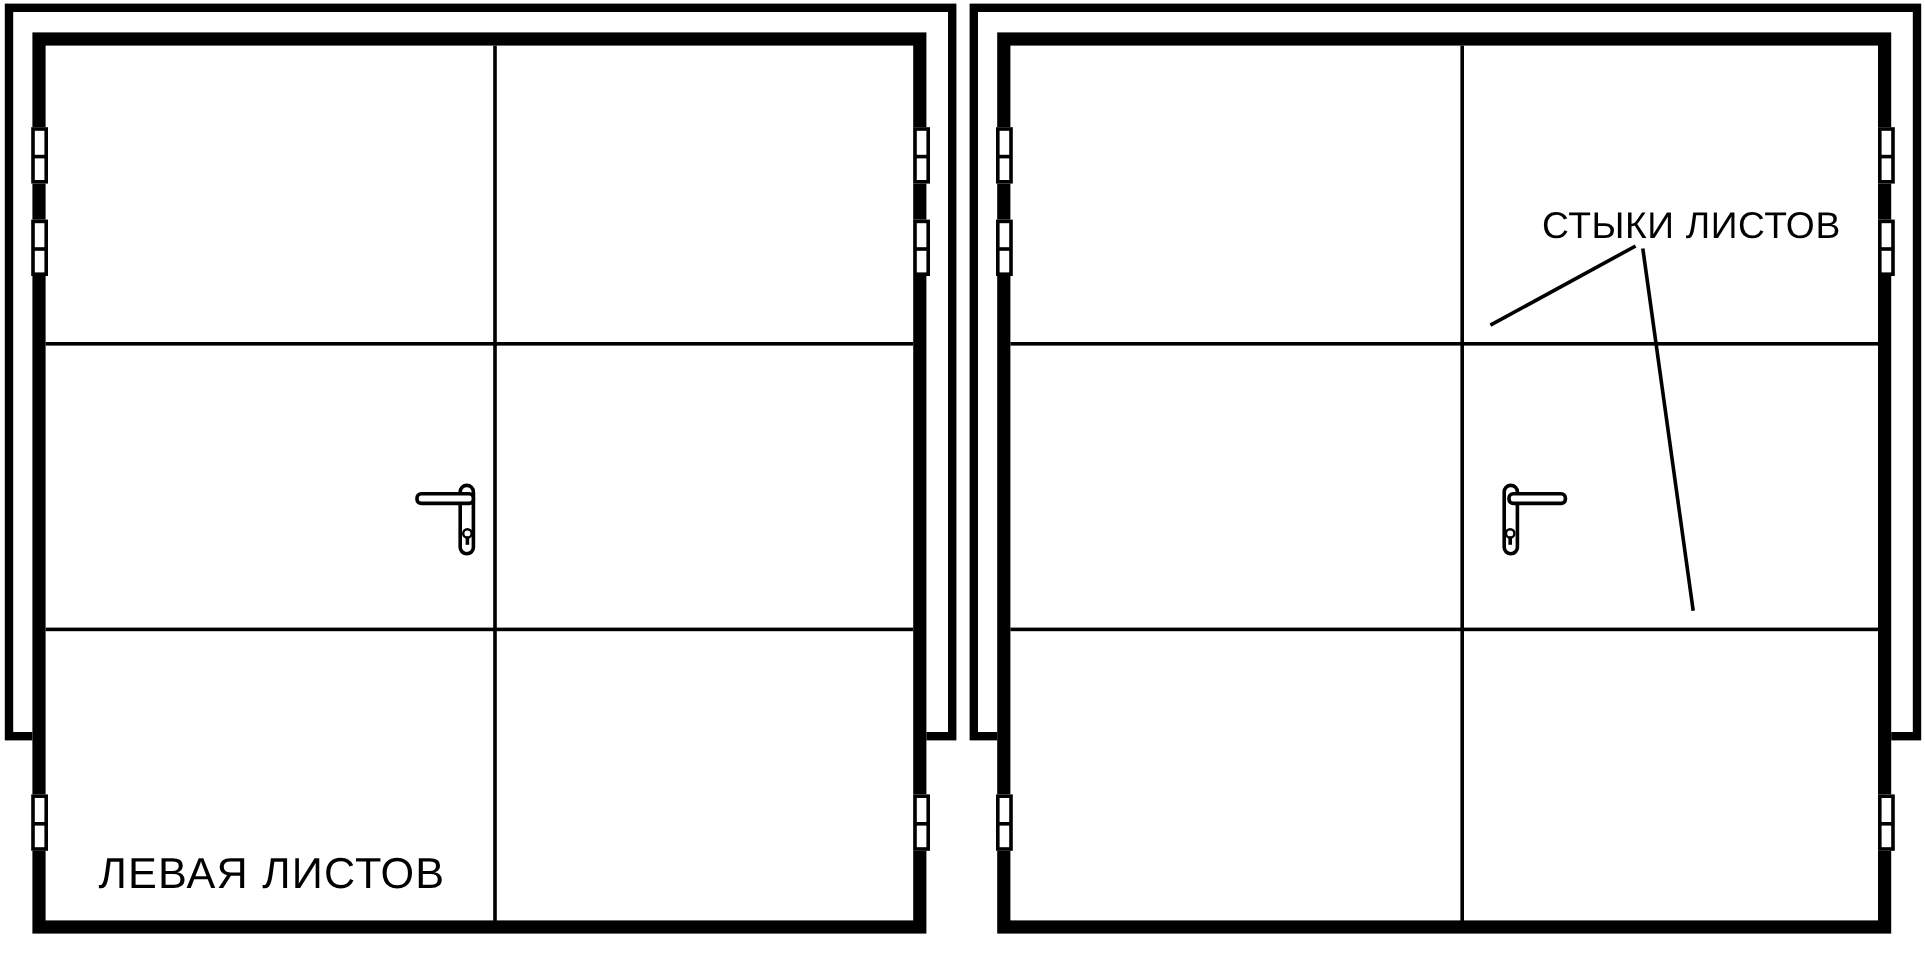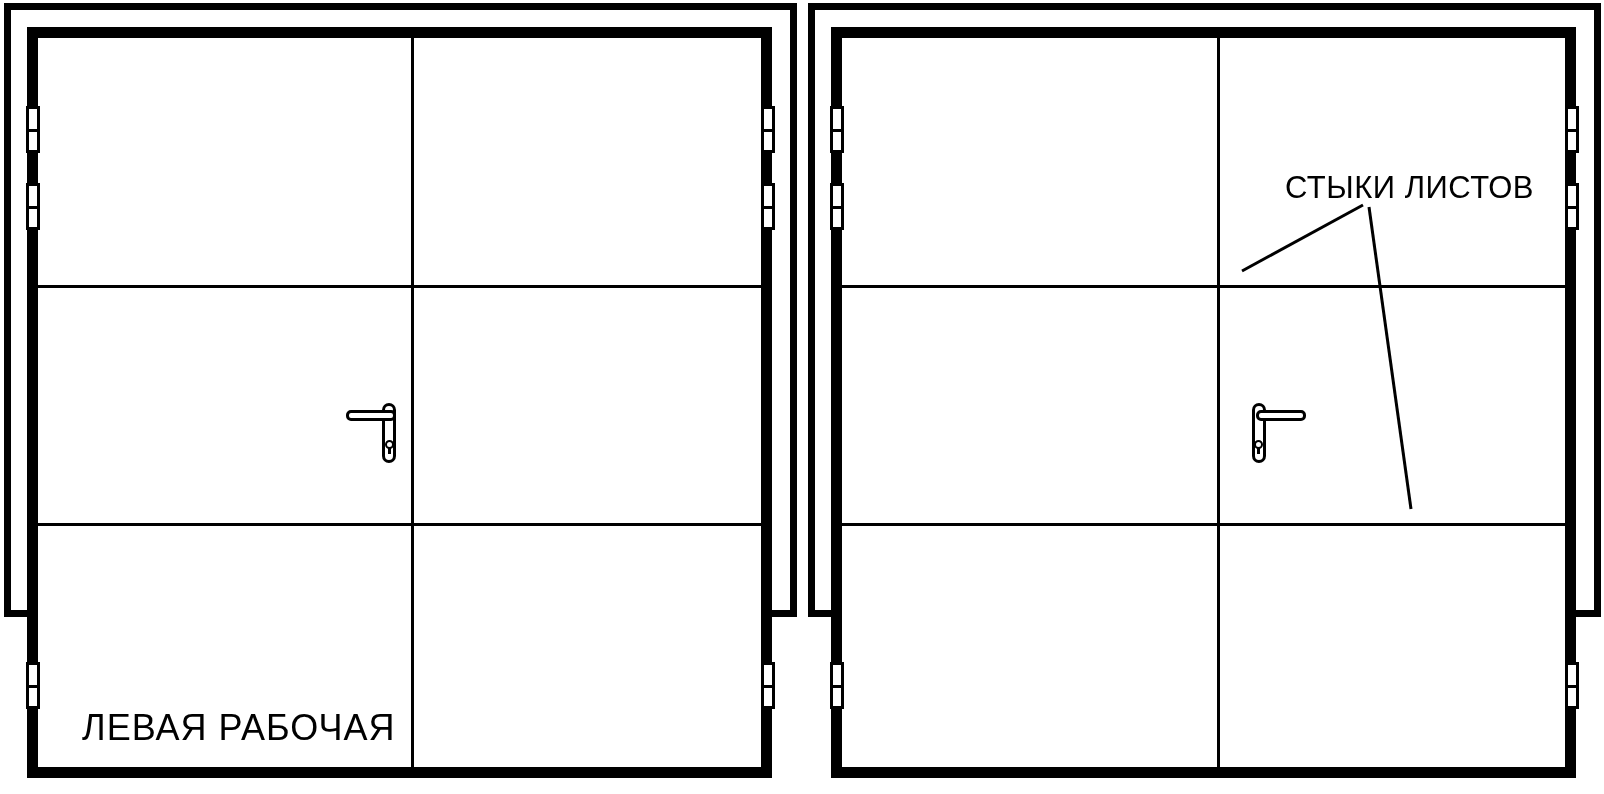--- a/index.html
+++ b/index.html
@@ -60,21 +60,21 @@
     <div class="hinge" style="left:757px;top:180px"></div>
     <div class="hinge" style="left:757px;top:659px"></div>
 
     <div>
       <div class="handle-plate" style="left:378px;top:400px"></div>
       <div class="handle-lever" style="left:342px;top:407px;width:50px"></div>
       <div class="keyhole-ring" style="left:381px;top:437px"></div>
       <div class="keyhole-stem" style="left:384px;top:444px"></div>
     </div>
 
-    <div class="door-label" style="left:78px;top:707px">ЛЕВАЯ РАБОЧАЯ</div>
+    <div class="door-label" style="left:78px;top:707px">ЛЕВАЯ ЛИСТОВ</div>
   </section>
 
   <section class="door right">
     <div class="outer-frame"></div>
     <div class="inner-frame"></div>
 
     <div class="divider-v" style="left:409px"></div>
     <div class="joint-h" style="top:282px"></div>
     <div class="joint-h" style="top:520px"></div>
 

